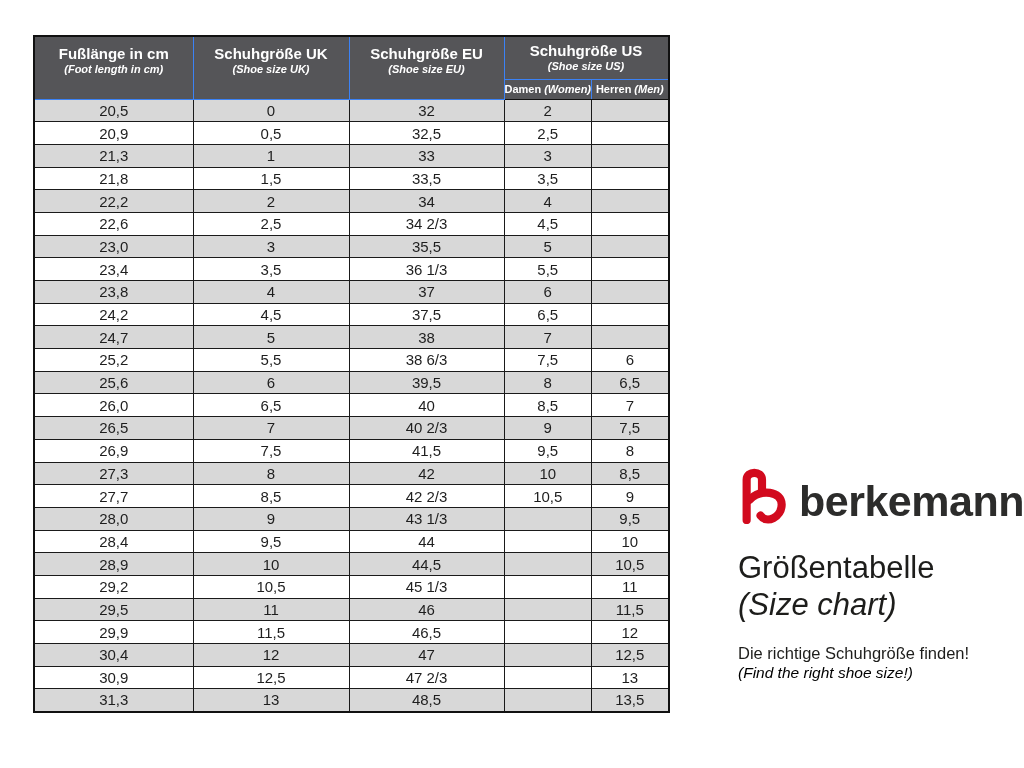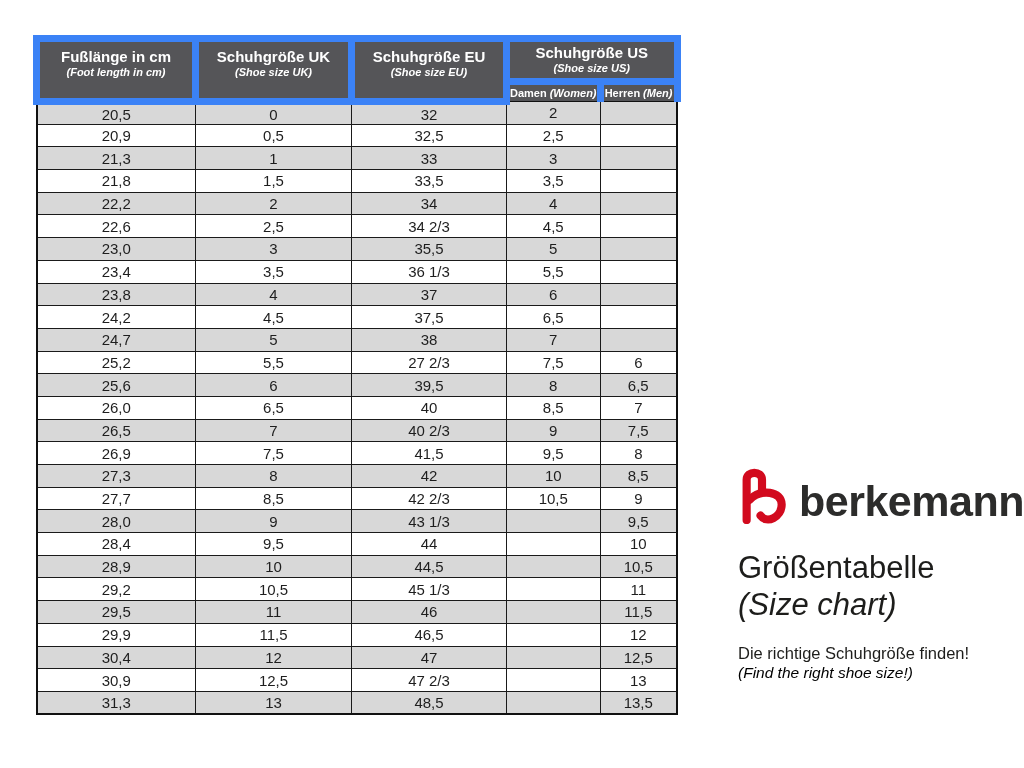--- a/index.html
+++ b/index.html
@@ -24,21 +24,21 @@
   }
   .size-table col.c1 { width: 159px; }
   .size-table col.c2 { width: 156px; }
   .size-table col.c3 { width: 155px; }
   .size-table col.c4 { width: 82px; }
   .size-table col.c5 { width: 77px; }
 
   .size-table thead th {
     background: #555558;
     color: #ffffff;
-    border: 7px solid #3b82f6;
+    border: 1px solid #3b82f6;
     font-weight: 700;
     vertical-align: middle;
     padding: 0;
   }
   .size-table thead tr.main-head th { height: 43px; }
   .size-table thead th.span-rows { padding-bottom: 13px; }
   .head-de { display: block; font-size: 15px; line-height: 17px; }
   .head-en { display: block; font-size: 11px; line-height: 15px; font-style: italic; }
   .size-table thead tr.sub-head th {
     height: 20px;
@@ -219,21 +219,21 @@
         <tr>
           <td>24,7</td>
           <td>5</td>
           <td>38</td>
           <td>7</td>
           <td></td>
         </tr>
         <tr>
           <td>25,2</td>
           <td>5,5</td>
-          <td>27 2/3</td>
+          <td>38 6/3</td>
           <td>7,5</td>
           <td>6</td>
         </tr>
         <tr>
           <td>25,6</td>
           <td>6</td>
           <td>39,5</td>
           <td>8</td>
           <td>6,5</td>
         </tr>

